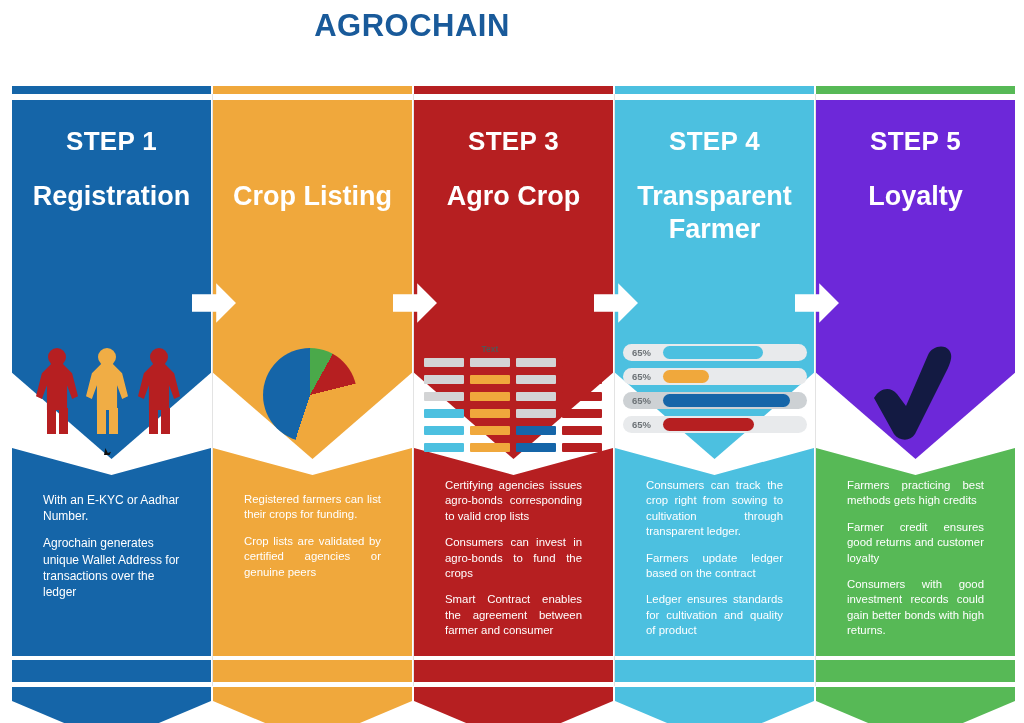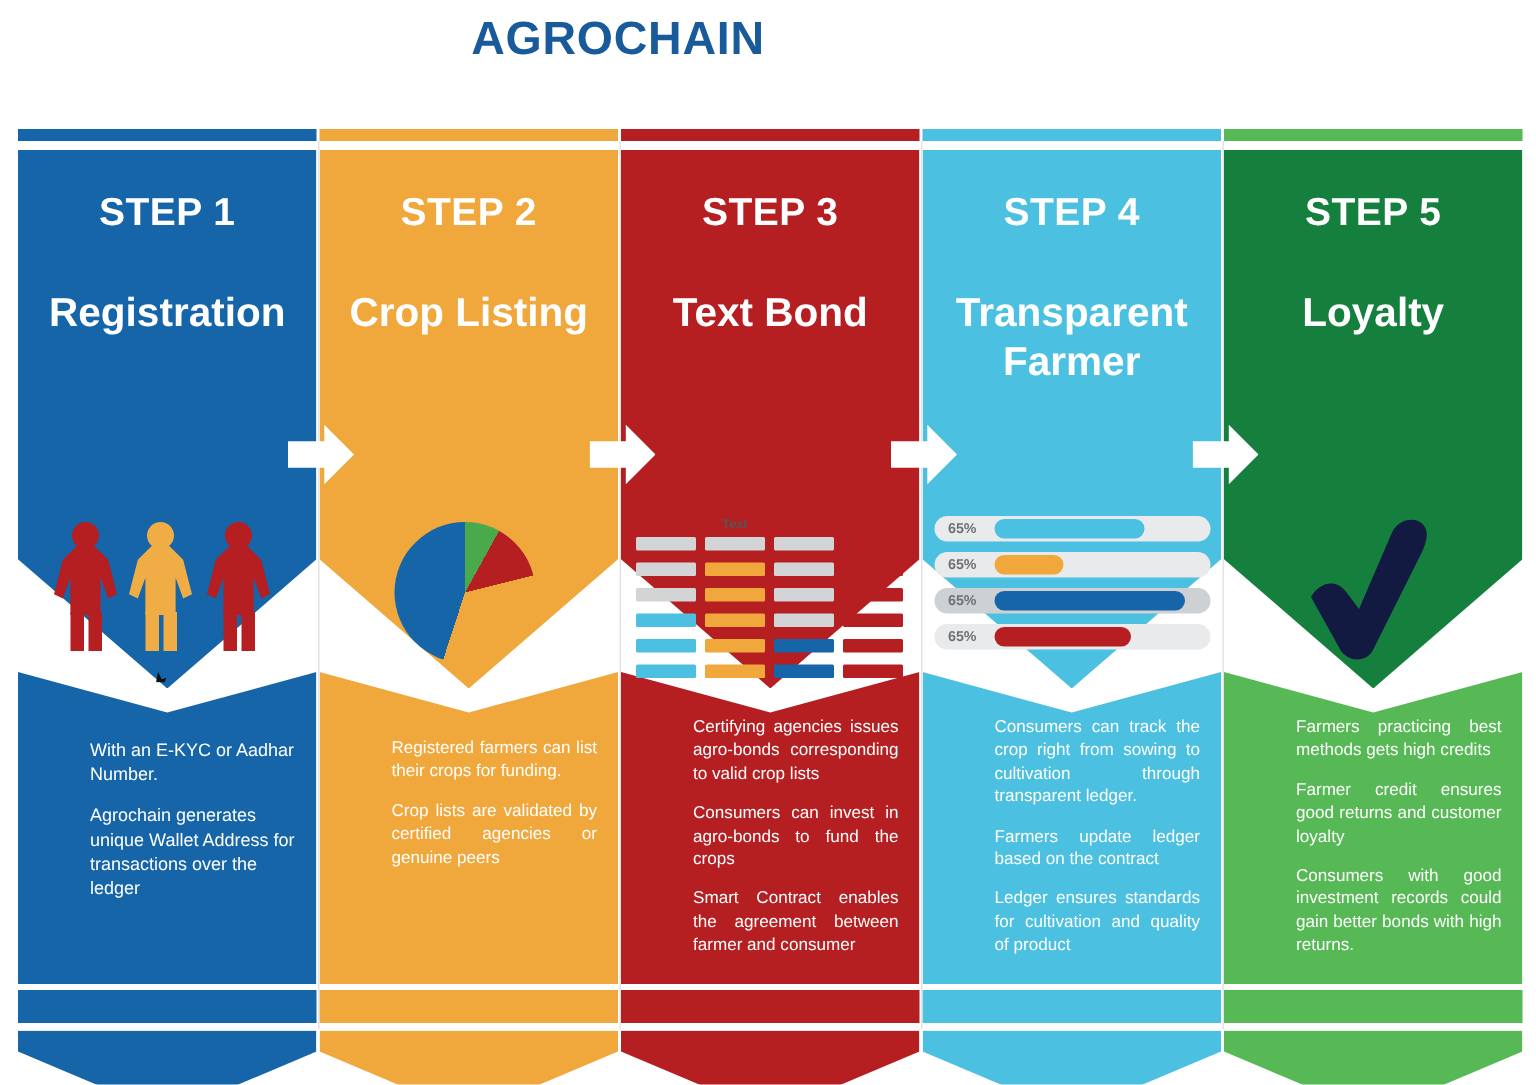--- a/index.html
+++ b/index.html
@@ -44,21 +44,21 @@
     position:absolute;top:14px;left:0;width:100%;height:359px;
     -webkit-clip-path:polygon(0 0,100% 0,100% 76%,50% 100%,0 76%);
     clip-path:polygon(0 0,100% 0,100% 76%,50% 100%,0 76%);
   }
   .step-label{
     position:absolute;top:26px;left:0;width:100%;
     text-align:center;color:#ffffff;
     font-size:26px;font-weight:bold;letter-spacing:.3px;
   }
   .step-title{
-    position:absolute;top:92px;left:0;width:100%;
+    position:absolute;top:80px;left:0;width:100%;
     text-align:center;color:#ffffff;
     font-size:27px;font-weight:bold;line-height:1.22;
     padding:0 14px;box-sizing:border-box;
   }
 
   
   .arrow{
     position:absolute;top:195px;width:44px;height:44px;
     background:#ffffff;
     -webkit-clip-path:polygon(0 30%,55% 30%,55% 5%,100% 50%,55% 95%,55% 70%,0 70%);
@@ -70,21 +70,20 @@
   
   .body-block{
     position:absolute;top:362px;left:0;width:100%;height:208px;
     -webkit-clip-path:polygon(0 0,50% 13%,100% 0,100% 100%,0 100%);
     clip-path:polygon(0 0,50% 13%,100% 0,100% 100%,0 100%);
   }
   .body-text{
     position:absolute;top:44px;left:0;width:100%;
     padding:0 31px;box-sizing:border-box;
     color:#ffffff;
-    margin-left:17px;
   }
   .body-text p{
     margin:0 0 11px 0;
     font-size:11.4px;line-height:1.35;
     text-align:justify;
   }
   .c0 .body-text p{font-size:12px;text-align:left;}
 
   
   .strip-bottom{position:absolute;top:574px;left:0;width:100%;height:22px;}
@@ -197,21 +196,20 @@
         </div>
       </div>
 
       <div class="strip-bottom" style="background:#1565a8"></div>
       <div class="foot" style="background:#1565a8"></div>
     </div>
 
     <div class="col c1">
       <div class="strip-top" style="background:#f0a83c"></div>
       <div class="header" style="background:#f0a83c">
-        <div class="step-label">STEP 2</div>
         <div class="step-title">Crop Listing</div>
       </div>
 
       <div class="icon-zone">
         <div class="pie" style="background:conic-gradient(#4aa94a 0deg 29deg, #b61f21 29deg 76deg, #f0a83c 76deg 198deg, #1565a8 198deg 360deg)"></div>
       </div>
 
       <div class="body-block" style="background:#f0a83c">
         <div class="body-text">
           <p>Registered farmers can list their crops for funding.</p>
@@ -220,21 +218,21 @@
       </div>
 
       <div class="strip-bottom" style="background:#f0a83c"></div>
       <div class="foot" style="background:#f0a83c"></div>
     </div>
 
     <div class="col c2">
       <div class="strip-top" style="background:#b61f21"></div>
       <div class="header" style="background:#b61f21">
         <div class="step-label">STEP 3</div>
-        <div class="step-title">Text Bond</div>
+        <div class="step-title">Agro Crop</div>
       </div>
 
       <div class="icon-zone">
         <div class="grid">
           <div class="gtext">Text</div>
 
           <div class="gbar" style="left:0px;  top:14px; width:40px; background:#d3d4d5"></div>
           <div class="gbar" style="left:46px; top:14px; width:40px; background:#d3d4d5"></div>
           <div class="gbar" style="left:92px; top:14px; width:40px; background:#d3d4d5"></div>
           <div class="gbar" style="left:138px;top:14px; width:40px; background:#b61f21"></div>
@@ -317,21 +315,21 @@
           <p>Ledger ensures standards for cultivation and quality of product</p>
         </div>
       </div>
 
       <div class="strip-bottom" style="background:#4cc0e0"></div>
       <div class="foot" style="background:#4cc0e0"></div>
     </div>
 
     <div class="col c4">
       <div class="strip-top" style="background:#57b956"></div>
-      <div class="header" style="background:#15803d">
+      <div class="header" style="background:#6d28d9">
         <div class="step-label">STEP 5</div>
         <div class="step-title">Loyalty</div>
       </div>
 
       <div class="icon-zone">
         <div class="check">
           <svg viewBox="0 0 92 100" xmlns="http://www.w3.org/2000/svg">
             <path d="M8 56 C14 46, 24 44, 31 52 L40 64 L62 13 C66 4, 78 2, 83 8 C87 13, 85 19, 82 26 L49 92 C44 100, 33 99, 28 92 Z" fill="#131a42"></path>
           </svg>
         </div>

